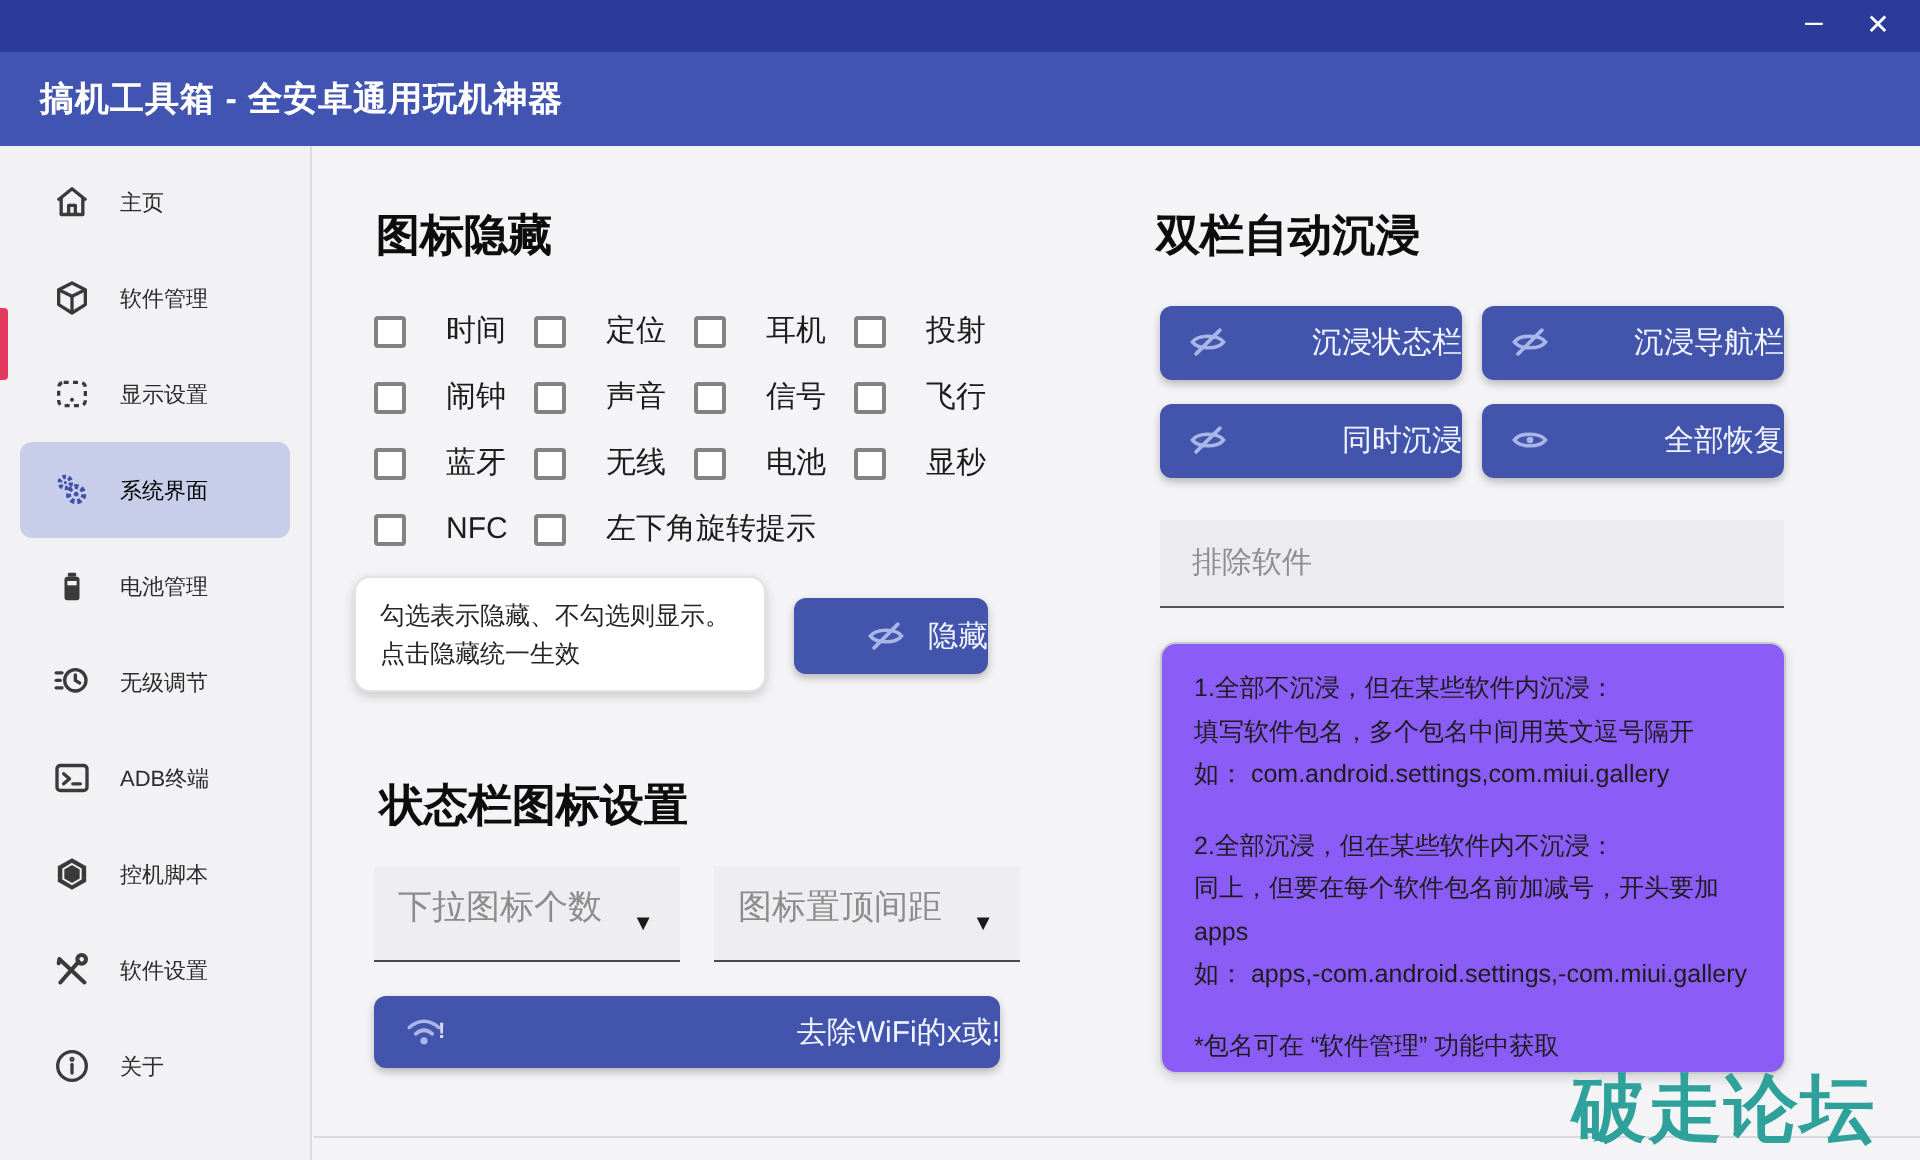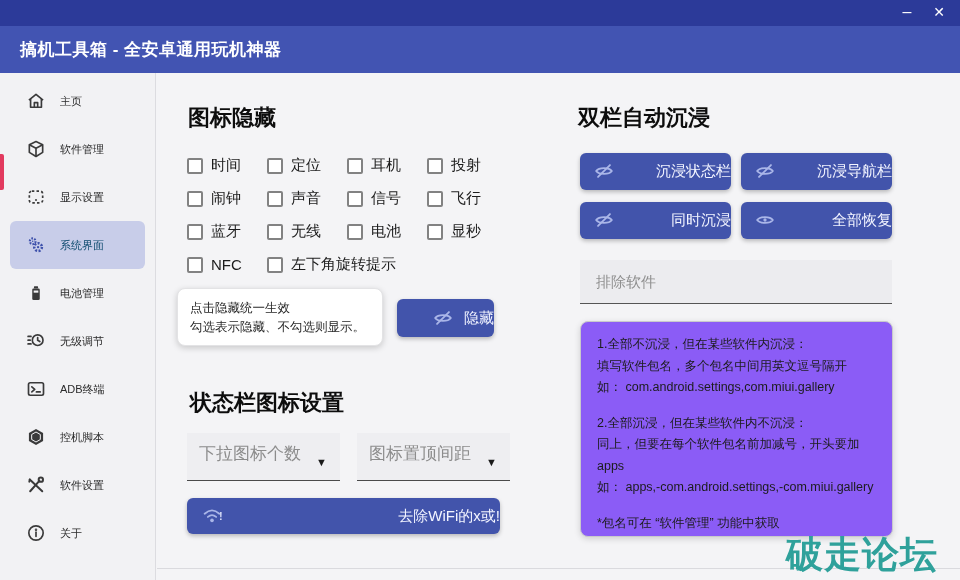--- a/index.html
+++ b/index.html
@@ -20,36 +20,36 @@
   
   .sidebar { position:absolute; left:0; top:73px; width:156px; height:507px; background:#f2f2f4;
     border-right:1px solid #dcdce0; padding-top:4px; }
   .side-item { height:48px; margin:0 10px; display:flex; align-items:center; gap:14px;
     padding-left:16px; border-radius:6px; cursor:pointer; }
   .side-item .side-icon { width:20px; height:20px; display:inline-flex; color:#3a3a3a; }
   .side-item .side-icon svg { width:20px; height:20px; }
   .side-label { font-size:11px; color:#2b2b2b; }
   .side-item.selected { background:#c8cde9; }
   .side-item.selected .side-icon { color:#3e51ab; }
-  .side-item.selected .side-label { color:#0c4a6e; }
+  .side-item.selected .side-label { color:#000000; }
   .accent-bar { position:absolute; left:0; top:154px; width:4px; height:36px; background:#e23a5e;
     border-radius:0 2px 2px 0; }
 
   
   .main { position:absolute; left:156px; top:73px; width:804px; height:507px; }
   .bottom-line { position:absolute; left:157px; top:568px; right:0; height:1px; background:#dadade; }
   h1.sec { position:absolute; font-size:22px; font-weight:bold; color:#0d0d0d; }
   #h-iconhide { left:32px; top:30px; }
   #h-statusbar { left:34px; top:315px; }
   #h-immersion { left:422px; top:30px; }
 
   
   .cb-grid { position:absolute; left:31px; top:76px; display:grid;
     grid-template-columns:80px 80px 80px 110px; grid-auto-rows:33px; }
-  .cb { display:flex; align-items:center; gap:8px; cursor:pointer; }
+  .cb { display:flex; align-items:center; gap:20px; cursor:pointer; }
   .cb .box { width:16px; height:16px; background:#fff; border:2px solid #828282; border-radius:2px; flex:none; }
   .cb .cb-label { font-size:15px; color:#1c1c1c; white-space:nowrap; }
   .cb.wide { grid-column:2 / span 3; }
 
   
   .note-card { position:absolute; left:21px; top:215px; width:206px; height:58px; background:#fff;
     border:1px solid #e3e3e5; border-radius:8px; box-shadow:0 2px 6px rgba(0,0,0,0.18);
     padding:10px 12px; font-size:12.5px; color:#262626; line-height:1.55; }
 
   
@@ -267,22 +267,22 @@
           <span class="box"></span>
           <span class="cb-label">NFC</span>
         </label>
       <label class="cb wide">
           <span class="box"></span>
           <span class="cb-label">左下角旋转提示</span>
         </label>
     </div>
 
     <div class="note-card">
+      <div>勾选表示隐藏、不勾选则显示。</div>
       <div>点击隐藏统一生效</div>
-      <div>勾选表示隐藏、不勾选则显示。</div>
     </div>
 
     <button class="ibtn" id="hide-btn">
       <span class="bicon">
         <svg viewBox="0 0 24 24" fill="none" stroke="currentColor" stroke-width="2" stroke-linecap="round">
             <path d="M3.5 12 C6.5 7.8 17.5 7.8 20.5 12 C17.5 16.2 6.5 16.2 3.5 12 Z"></path>
             <path d="M5.5 18.5 L18.5 5.5"></path>
           </svg>
       </span>
       <span>隐藏</span>

